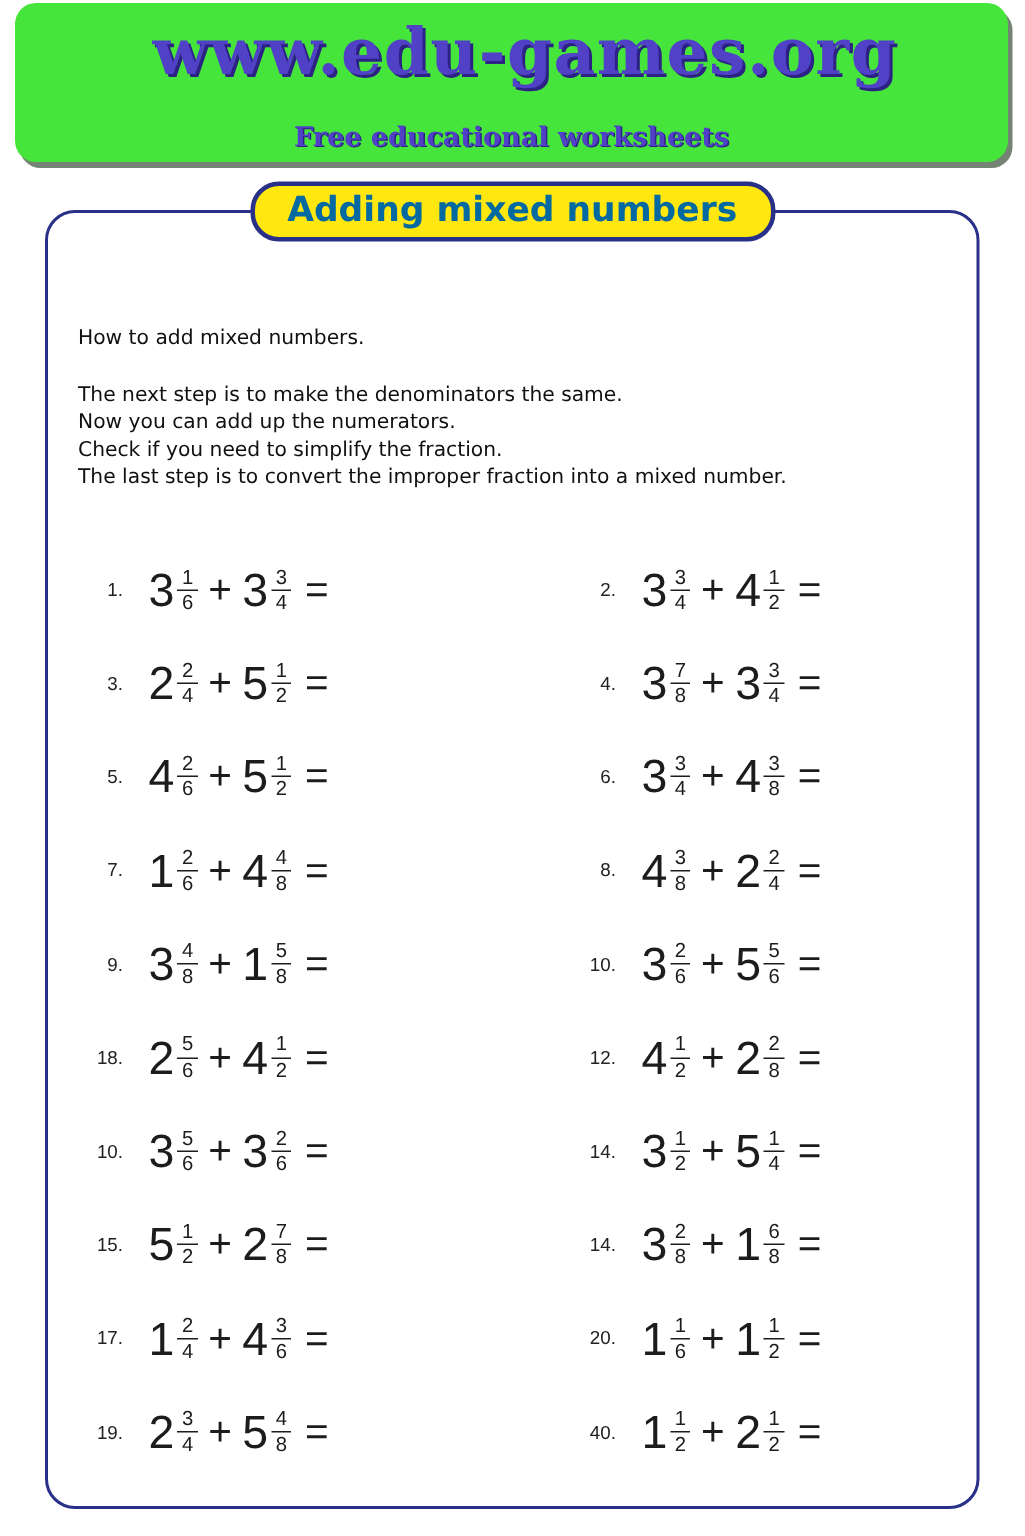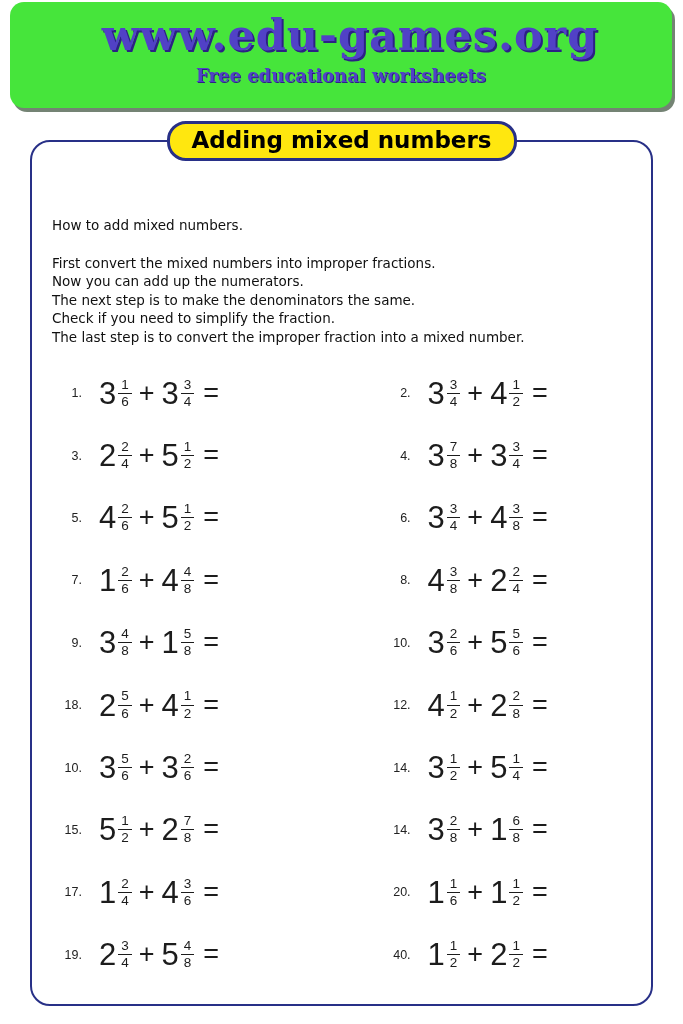--- a/index.html
+++ b/index.html
@@ -26,40 +26,40 @@
   }
   .site-title{
     margin-top:8px;
     font-family:"DejaVu Serif", serif;
     font-weight:bold;font-size:43px;letter-spacing:1px;
     color:var(--banner-text);
     text-shadow:2px 2px 0 #2c2184;
     padding-left:18px;
   }
   .tagline{
-    margin-top:5px;
+    margin-top:21px;
     font-family:"DejaVu Serif", serif;
     font-weight:bold;font-size:18px;
     color:var(--banner-text);
     text-shadow:1px 1px 0 #2c2184;
   }
 
   
   .card{
     position:absolute;left:30px;top:140px;width:623px;height:866px;
     border:2px solid var(--navy);
     border-radius:20px;background:#fff;
   }
   .badge{
     position:absolute;left:50%;top:121px;transform:translateX(-50%);
     background:var(--badge-bg);
     border:3px solid var(--navy);
     border-radius:19px;
     padding:3px 22px 5px;
-    font-size:23px;font-weight:bold;color:#000000;
+    font-size:23px;font-weight:bold;color:#0369a1;
     white-space:nowrap;z-index:2;
   }
 
   
   .instructions{
     position:absolute;left:52px;top:216px;width:580px;
     font-size:13.5px;line-height:18.6px;color:#101010;
   }
   .instr-heading{margin-bottom:19px;}
 
@@ -98,23 +98,22 @@
 </div>
 
 <div class="badge">
   <span>Adding mixed numbers</span>
 </div>
 
 <div class="card"></div>
 
 <div class="instructions">
   <div class="instr-heading">How to add mixed numbers.</div>
-  <div>First convert the mixed numbers into improper fractions.</div>
+  <div>The next step is to make the denominators the same.</div>
   <div>Now you can add up the numerators.</div>
-  <div>The next step is to make the denominators the same.</div>
   <div>Check if you need to simplify the fraction.</div>
   <div>The last step is to convert the improper fraction into a mixed number.</div>
 </div>
 
 <div class="problems" id="problems-grid">
   <div class="problem">
     <span class="pnum">1.</span>
     <span class="expr">
       <span class="whole">3</span>
       <span class="frac">

